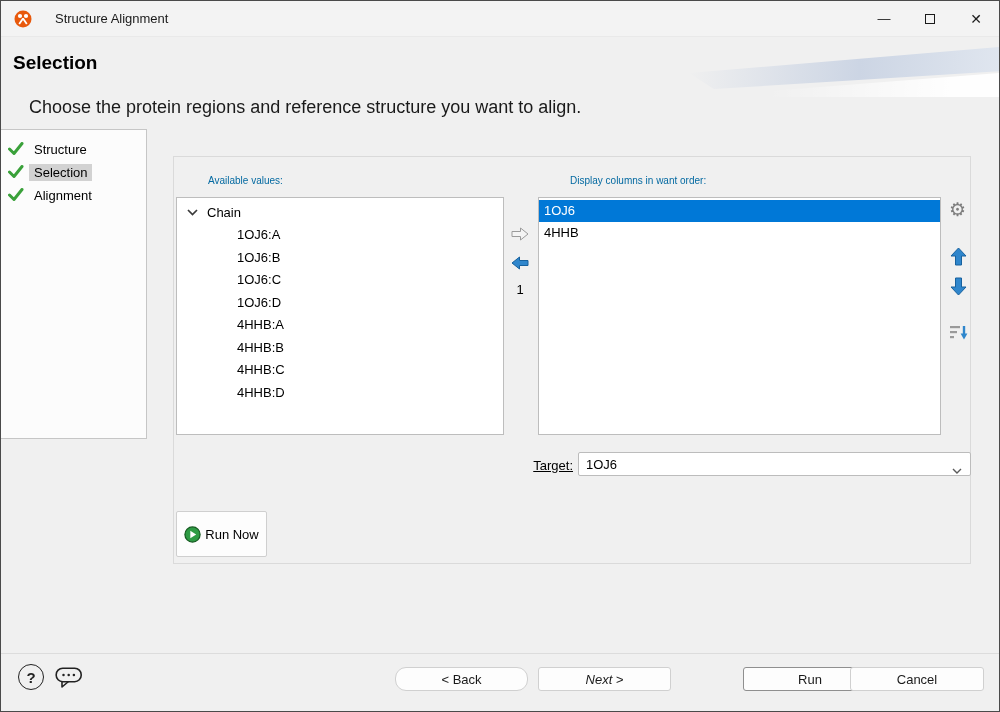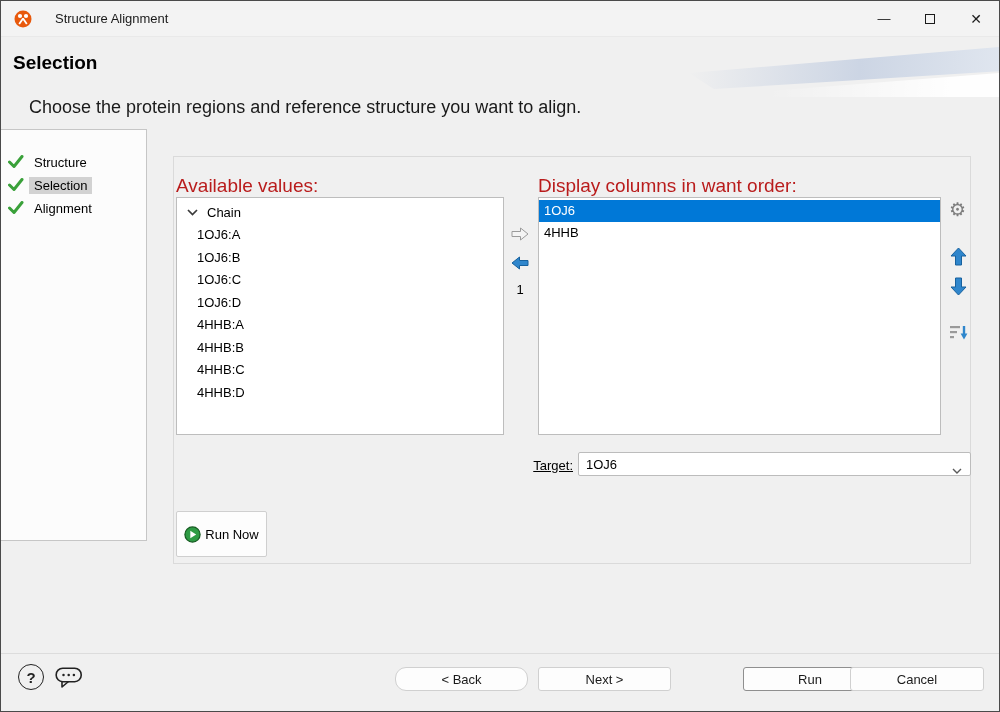--- a/index.html
+++ b/index.html
@@ -37,38 +37,38 @@
   .header-deco2 {
     position:absolute; right:0; top:36px; width:230px; height:24px;
     background:linear-gradient(95deg, rgba(255,255,255,0) 0%, #ffffff 80%);
     clip-path:polygon(0 75%, 100% 0, 100% 100%, 0 100%); opacity:.95;
   }
   .page-title { position:absolute; left:12px; top:15px; font-size:19px; font-weight:bold; color:#000; }
   .page-subtitle { position:absolute; left:28px; top:60px; font-size:18px; color:#1a1a1a; }
 
   
   .sidebar {
-    position:absolute; left:0; top:128px; width:146px; height:412px;
-    background:#fcfcfc; border:1px solid #c6c6c6; border-left:none; padding-top:21px;
+    position:absolute; left:0; top:128px; width:146px; height:310px;
+    background:#fcfcfc; border:1px solid #c6c6c6; border-left:none; padding-top:8px;
   }
   .step { display:flex; align-items:center; height:23px; padding-left:7px; cursor:default; }
   .step .check { width:18px; height:15px; margin-right:3px; flex:0 0 auto; }
   .step-label { font-size:13px; color:#000; padding:1px 5px; }
   .step.active .step-label { background:#d2d2d2; }
 
   
   .panel { position:absolute; left:172px; top:155px; width:798px; height:408px; border:1px solid #dadada; }
-  .col-label { position:absolute; font-size:19px; color:#b91c1c; }
+  .col-label { position:absolute; font-size:10px; color:#0369a1;margin-left:32px; }
   .listbox { position:absolute; background:#ffffff; border:1px solid #bdbdbd; overflow:hidden; }
   #available-list { left:175px; top:196px; width:328px; height:238px; padding-top:3px; }
   #display-list   { left:537px; top:196px; width:403px; height:238px; padding-top:2px; }
 
   .tree-root { display:flex; align-items:center; height:23px; padding-left:10px; font-size:13px; color:#000; }
   .tree-root .twisty { width:12px; margin-right:8px; display:inline-flex; }
-  .tree-child { height:22.5px; line-height:22.5px; padding-left:20px; font-size:13px; color:#000; }
+  .tree-child { height:22.5px; line-height:22.5px; padding-left:60px; font-size:13px; color:#000; }
 
   .list-row { height:21.5px; line-height:21.5px; padding-left:5px; font-size:13px; color:#000; }
   .list-row.selected { background:#0078d7; color:#ffffff; }
 
   .transfer-btn { position:absolute; width:22px; height:18px; background:transparent; border:none; padding:0; cursor:default; }
   .transfer-count { position:absolute; left:508px; top:281px; width:22px; text-align:center; font-size:13px; color:#000; }
 
   .side-tool { position:absolute; background:transparent; border:none; padding:0; cursor:default; }
   .gear-glyph { font-size:19px; color:#7d7d7d; line-height:20px; }
 
@@ -98,21 +98,21 @@
     font-family:"Liberation Sans", sans-serif;
   }
   .feedback-btn { position:absolute; left:54px; top:666px; background:transparent; border:none; padding:0; cursor:default; }
 
   .dlg-btn {
     position:absolute; top:666px; height:24px; background:#fdfdfd;
     border:1px solid #d0d0d0; border-radius:3px; font-size:13px; color:#1a1a1a;
     font-family:"Liberation Sans", sans-serif; cursor:default;
   }
   #back-btn   { left:394px; width:133px;border-radius:11px; }
-  #next-btn   { left:537px; width:133px; }
+  #next-btn   { left:537px; width:133px;font-style:italic; }
   #run-btn    { left:706px; width:134px; border-color:#8f8f8f;margin-left:36px; }
   #cancel-btn { left:849px; width:134px; }
 </style>
 </head>
 <body>
 
 <div class="window">
 
   <div class="titlebar">
     <span class="app-icon">

